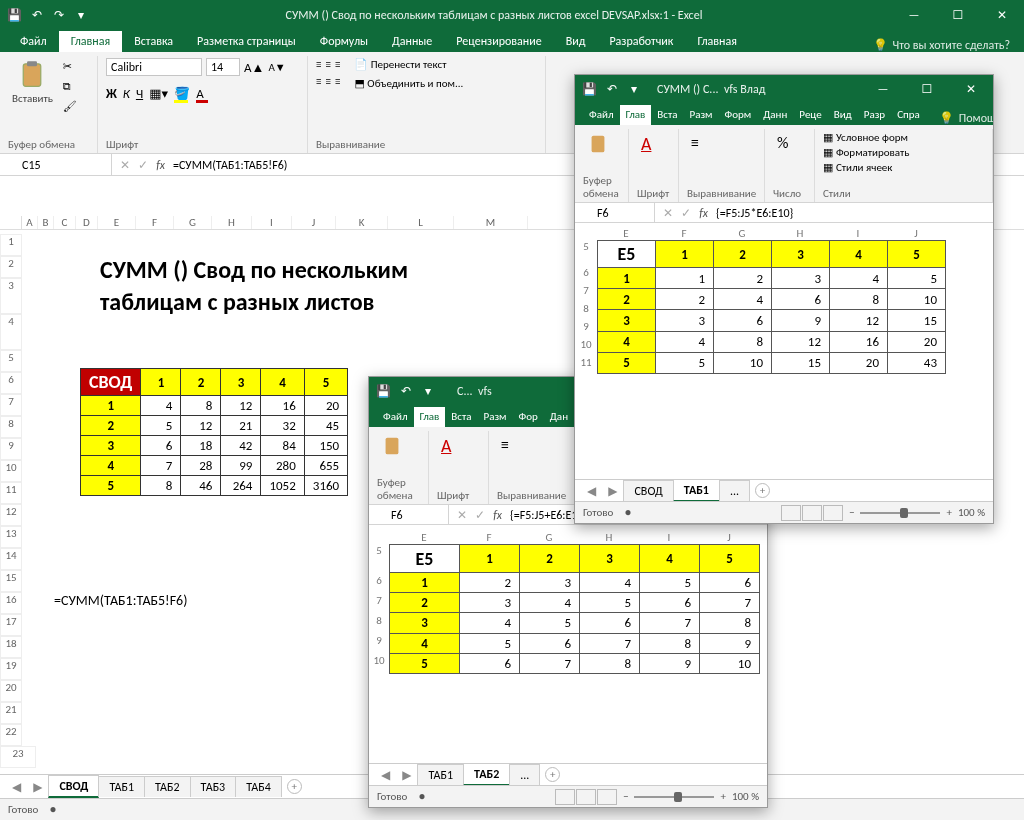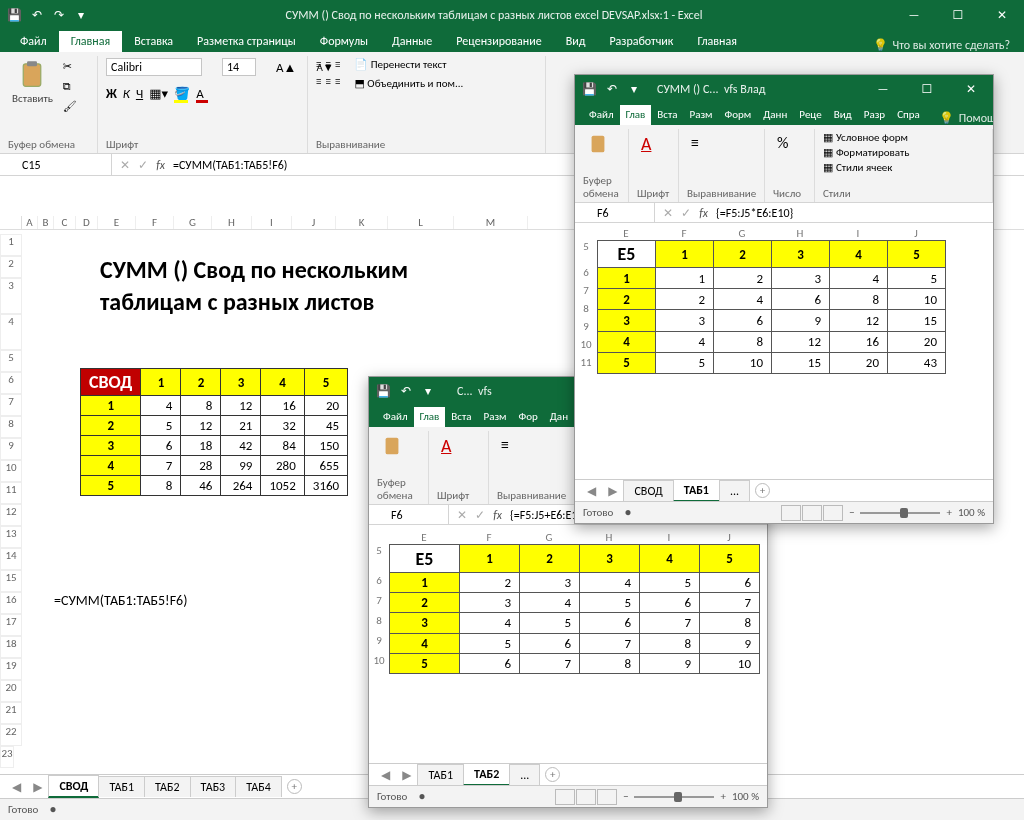--- a/index.html
+++ b/index.html
@@ -21,21 +21,21 @@
 .menubar .tell { margin-left:auto; padding:0 14px; opacity:.85; display:flex; align-items:center; gap:4px; }
 
 .ribbon { height:102px; background:#f3f3f3; border-bottom:1px solid #d4d4d4; display:flex; padding:4px 0 0; font-size:11px; }
 .rgroup { border-right:1px solid #dcdcdc; padding:2px 8px 0; display:flex; flex-direction:column; }
 .rgroup .rbody { flex:1; display:flex; align-items:flex-start; gap:6px; }
 .rgroup .rlabel { text-align:left; font-size:11px; color:#666; padding:2px 0; }
 .ribbtn { display:flex; flex-direction:column; align-items:center; gap:2px; padding:2px 4px; }
 .ribbtn .ic { width:22px; height:22px; }
 .ribbtn.big .ic { width:30px; height:30px; }
 .ribbtn .lab { font-size:11px; color:#444; }
-.font-row { display:flex; gap:20px; align-items:center; }
+.font-row { display:flex; gap:4px; align-items:center; }
 .font-row select,.font-row input { border:1px solid #c5c5c5; font-size:12px; padding:1px 4px; background:#fff; }
 .miniico { width:16px; height:16px; display:inline-block; }
 .boldrow { display:flex; gap:6px; margin-top:4px; font-size:13px; }
 .boldrow span { cursor:default; }
 
 .namebar { height:22px; border-bottom:1px solid #d4d4d4; display:flex; align-items:center; font-size:12px; background:#fff;padding-left:16px; }
 .namebox { width:96px; border-right:1px solid #d4d4d4; padding:0 6px; height:100%; display:flex; align-items:center; }
 .fxarea { display:flex; align-items:center; gap:8px; padding:0 8px; flex:1; height:100%; }
 .fxarea .fx { font-style:italic; color:#555; }
 
@@ -213,21 +213,21 @@
       <div style="height:22px;width:22px;text-align:center;border:1px solid #eee">13</div>
       <div style="height:22px;width:22px;text-align:center;border:1px solid #eee">14</div>
       <div style="height:22px;width:22px;text-align:center;border:1px solid #eee">15</div>
       <div style="height:22px;width:22px;text-align:center;border:1px solid #eee">16</div>
       <div style="height:22px;width:22px;text-align:center;border:1px solid #eee">17</div>
       <div style="height:22px;width:22px;text-align:center;border:1px solid #eee">18</div>
       <div style="height:22px;width:22px;text-align:center;border:1px solid #eee">19</div>
       <div style="height:22px;width:22px;text-align:center;border:1px solid #eee">20</div>
       <div style="height:22px;width:22px;text-align:center;border:1px solid #eee">21</div>
       <div style="height:22px;width:22px;text-align:center;border:1px solid #eee">22</div>
-      <div style="height:22px;width:14px;text-align:center;border:1px solid #eee">23</div>
+      <div style="height:22px;width:36px;text-align:center;border:1px solid #eee">23</div>
     </div>
 
     <div class="floating-text" style="top:78px;left:100px;font-size:24px;font-weight:600;line-height:1.35;white-space:pre">СУММ () Свод по нескольким
 таблицам с разных листов</div>
 
     <div style="position:absolute;top:192px;left:80px">
       <table class="innertbl">
         <tbody>
             <tr>
           <td class="corner svodred" style="width:40px">СВОД</td>

